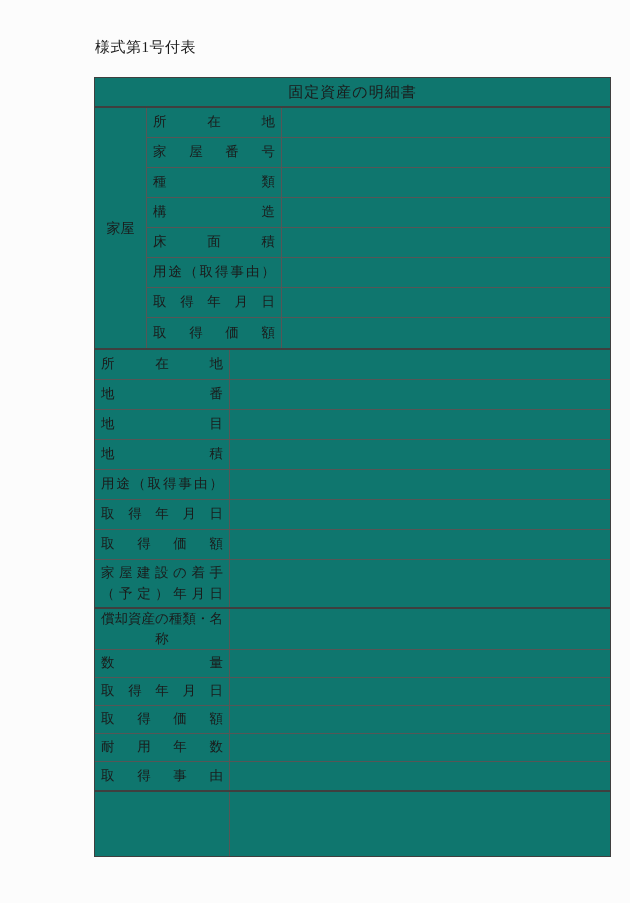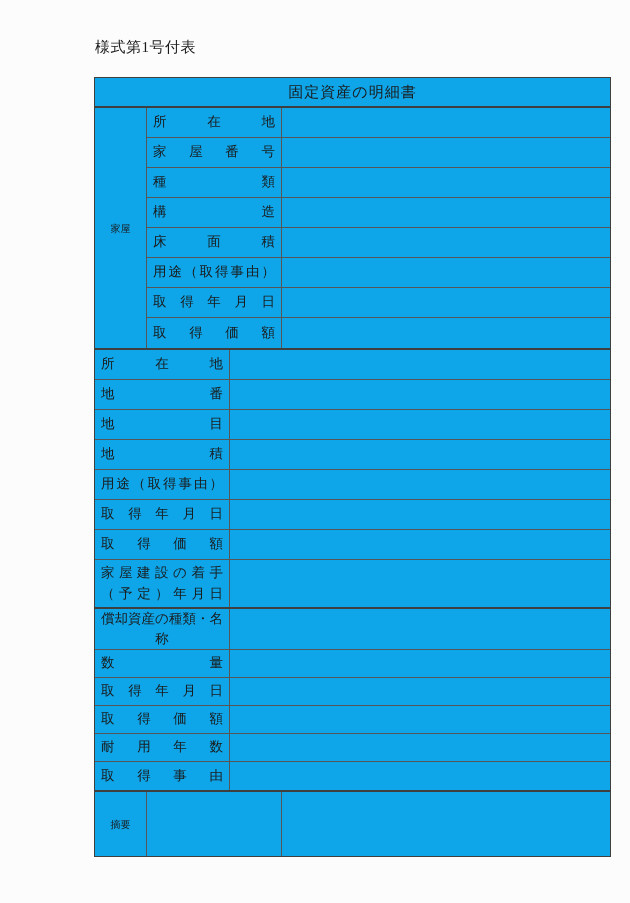--- a/index.html
+++ b/index.html
@@ -12,34 +12,34 @@
   .page { position:relative; width:630px; height:903px; overflow:hidden;margin-left:36px; }
 
   .form-code {
     position:absolute; left:59px; top:38px;
     font-size:15px; letter-spacing:0.5px;
   }
 
   .asset-table {
     position:absolute; left:58px; top:77px; width:517px;
     border:1.5px solid #3f3f3f;
-    background:#0ea5e9;
+    background:#0f766e;
   }
   .thead {
     height:30px; line-height:29px;
     text-align:center; font-size:15px; letter-spacing:1px;
     border-bottom:2px solid #3f3f3f;
   }
   .section { display:flex; border-bottom:2px solid #3f3f3f; }
   .section:last-child { border-bottom:none; }
   .sec-label {
     width:52px; flex:0 0 52px;
     border-right:1px solid #565656;
     display:flex; flex-direction:column; align-items:center; justify-content:center;
-    font-size:10px; line-height:1.5;
+    font-size:14px; line-height:1.5;
   }
   .rows { flex:1 1 auto; display:flex; flex-direction:column; }
   .row { display:flex; border-bottom:1px solid #565656; }
   .row:last-child { border-bottom:none; }
   .label-cell {
     width:135px; flex:0 0 135px;
     border-right:1px solid #565656;
     padding:0 6px;
     display:flex; flex-direction:column; justify-content:center;
     font-size:13.5px; line-height:1.5;
@@ -322,23 +322,20 @@
                   <span>得</span>
                   <span>事</span>
                   <span>由</span>
                 </div>
               </div>
               <div class="value-cell"></div>
             </div>
           </div>
         </div>
         <div class="section">
-          <div class="sec-label">
-            <div>摘要</div>
-          </div>
           <div class="rows">
             <div class="row" style="height: 64px;">
               <div class="label-cell"></div>
               <div class="value-cell"></div>
             </div>
           </div>
         </div>
       </div>
   </div>
 </div>

